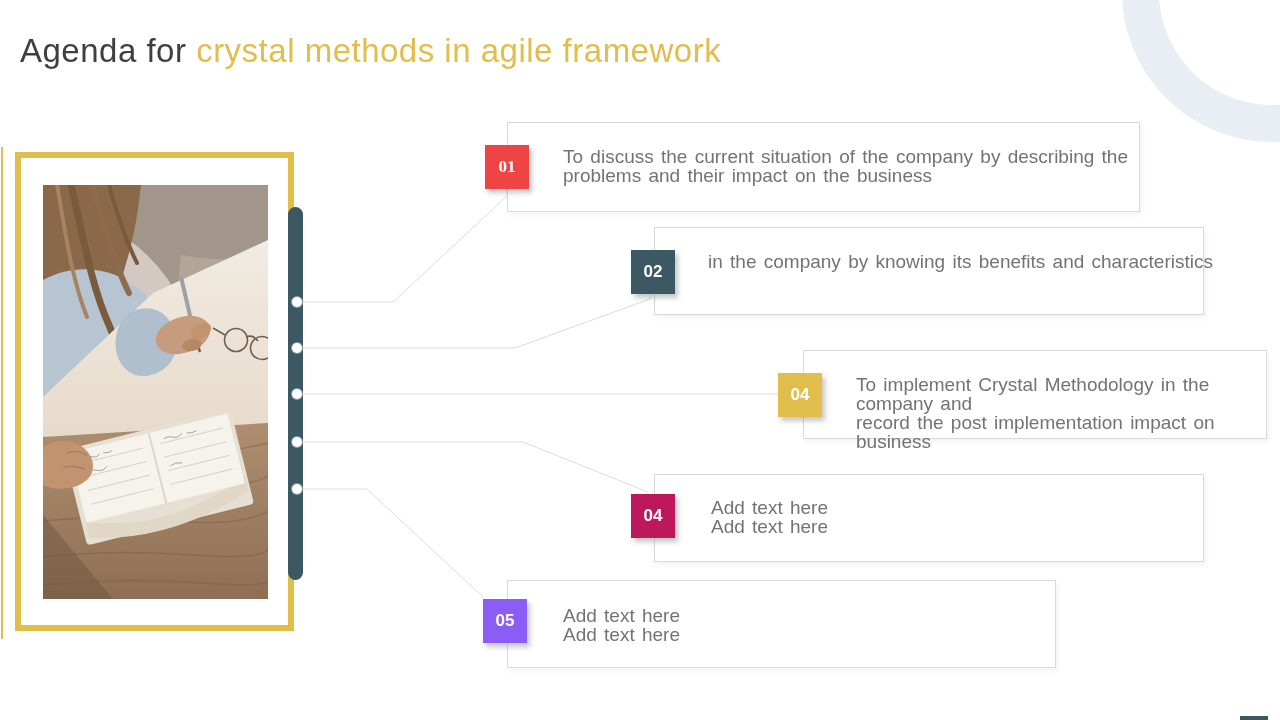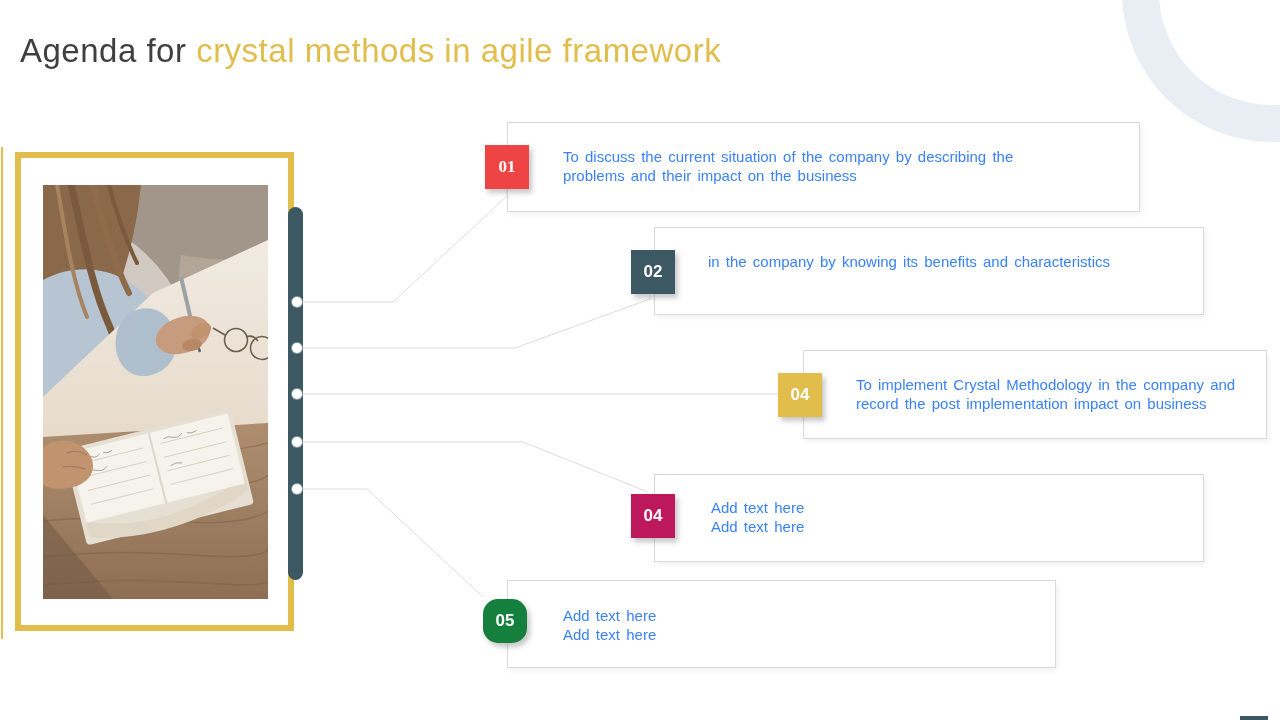--- a/index.html
+++ b/index.html
@@ -23,21 +23,21 @@
   .dot{position:absolute;width:10px;height:10px;border-radius:50%;background:#ffffff;box-shadow:0 0 0 1px rgba(255,255,255,.4);left:292px;}
   
   #connectors{position:absolute;left:0;top:0;width:1280px;height:720px;pointer-events:none;}
   
   .card{position:absolute;background:#ffffff;border:1px solid #D9D9D9;box-shadow:2px 3px 5px rgba(0,0,0,.05);}
   .badge{
     position:absolute;width:44px;height:44px;color:#ffffff;font-weight:bold;font-size:17px;
     display:flex;align-items:center;justify-content:center;
     box-shadow:3px 4px 5px rgba(130,130,130,.45);
   }
-  .card-text{position:absolute;font-size:15px;line-height:19px;color:#3b82f6;word-spacing:2px;}
+  .card-text{position:absolute;font-size:19px;line-height:19px;color:#737373;word-spacing:2px;}
   
   .card.r1{left:507px;top:122px;width:631px;height:88px;}
   .badge.r1{left:485px;top:145px;}
   .card-text.r1{left:563px;top:147px;}
   .card.r2{left:654px;top:227px;width:548px;height:86px;}
   .badge.r2{left:631px;top:250px;}
   .card-text.r2{left:708px;top:252px;}
   .card.r3{left:803px;top:350px;width:462px;height:87px;}
   .badge.r3{left:778px;top:373px;}
   .card-text.r3{left:856px;top:375px;}
@@ -186,20 +186,20 @@
   </div>
 
   <div class="card r4"></div>
   <div class="badge r4" style="background: #be185d;">04</div>
   <div class="card-text r4">
     <div>Add text here</div>
     <div>Add text here</div>
   </div>
 
   <div class="card r5"></div>
-  <div class="badge r5" style="background: #15803d; border-radius: 15px;">05</div>
+  <div class="badge r5" style="background: #8b5cf6;">05</div>
   <div class="card-text r5">
     <div>Add text here</div>
     <div>Add text here</div>
   </div>
 
   <div id="footer-tick" style="background: rgb(59, 88, 99);"></div>
 </div>
 
 </body></html>

